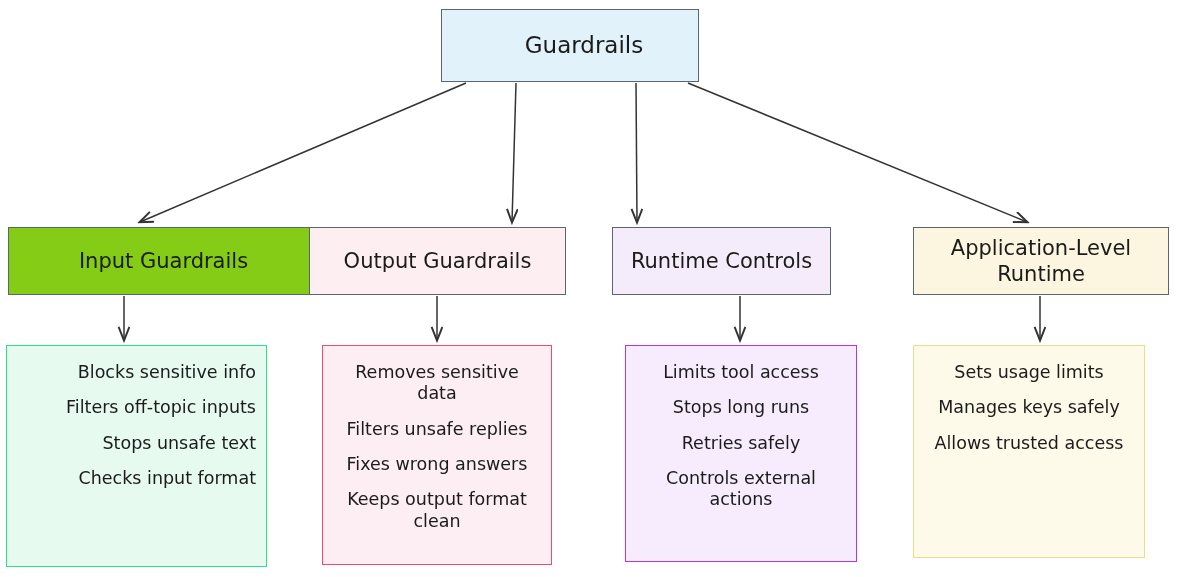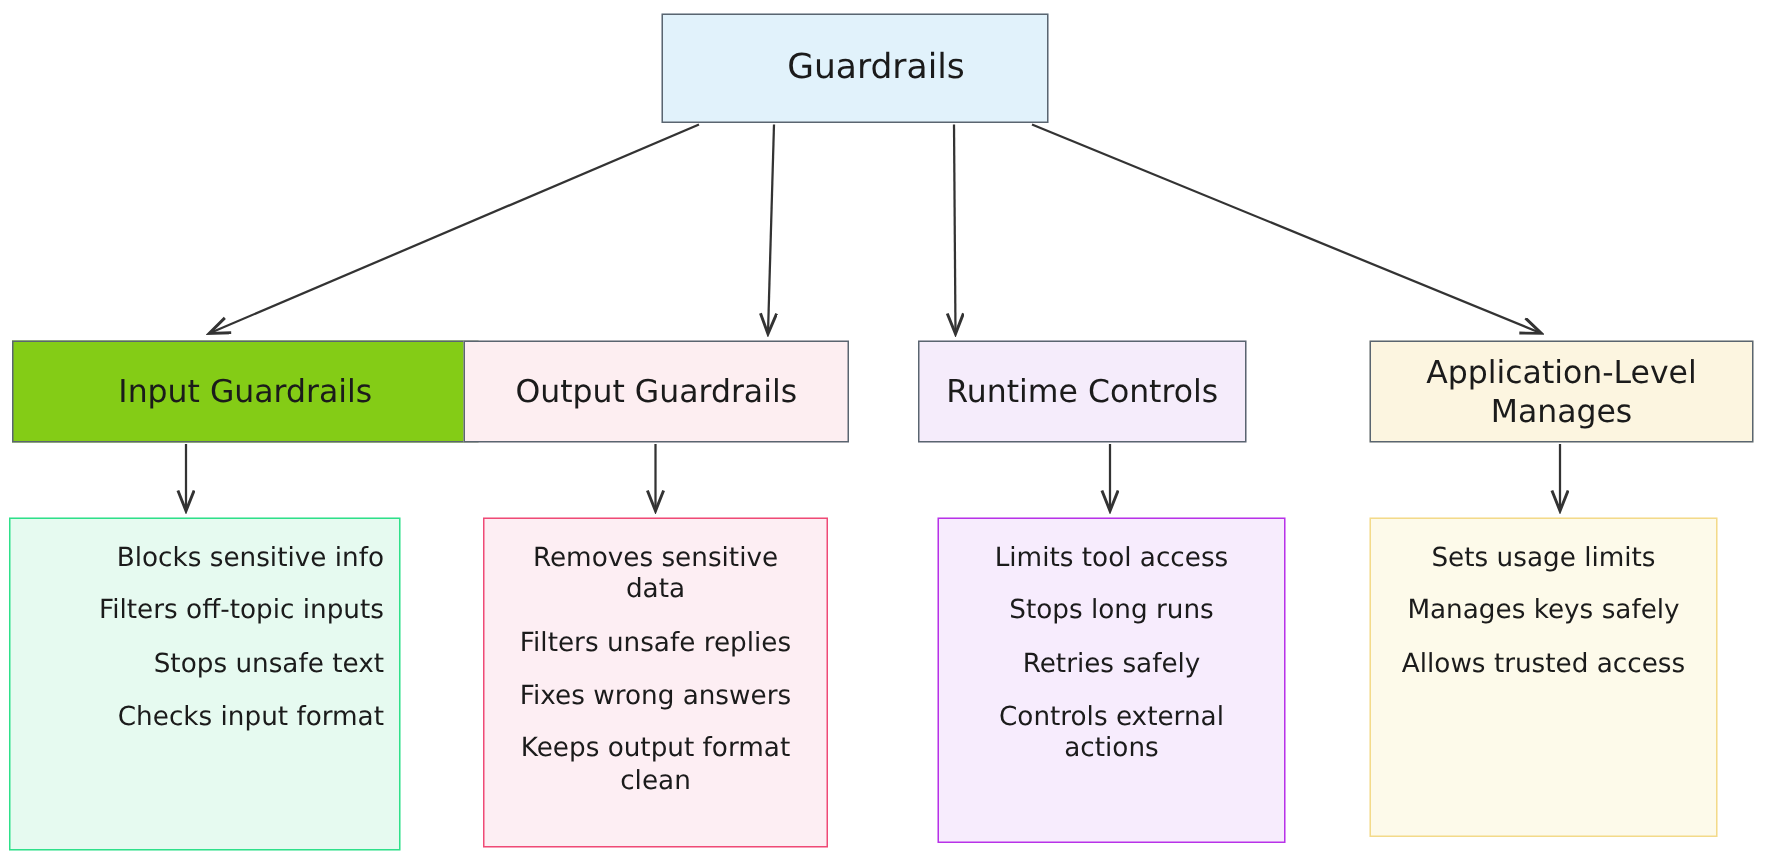--- a/index.html
+++ b/index.html
@@ -124,21 +124,21 @@
   <div class="node cat cat-input">
     <span>Input Guardrails</span>
   </div>
   <div class="node cat cat-output">
     <span>Output Guardrails</span>
   </div>
   <div class="node cat cat-runtime">
     <span>Runtime Controls</span>
   </div>
   <div class="node cat cat-applvl">
-    <span>Application-Level Manages</span>
+    <span>Application-Level Runtime</span>
   </div>
 
   <div class="node detail detail-input">
     <div class="line">Blocks sensitive info</div>
     <div class="line">Filters off-topic inputs</div>
     <div class="line">Stops unsafe text</div>
     <div class="line">Checks input format</div>
   </div>
 
   <div class="node detail detail-output">

